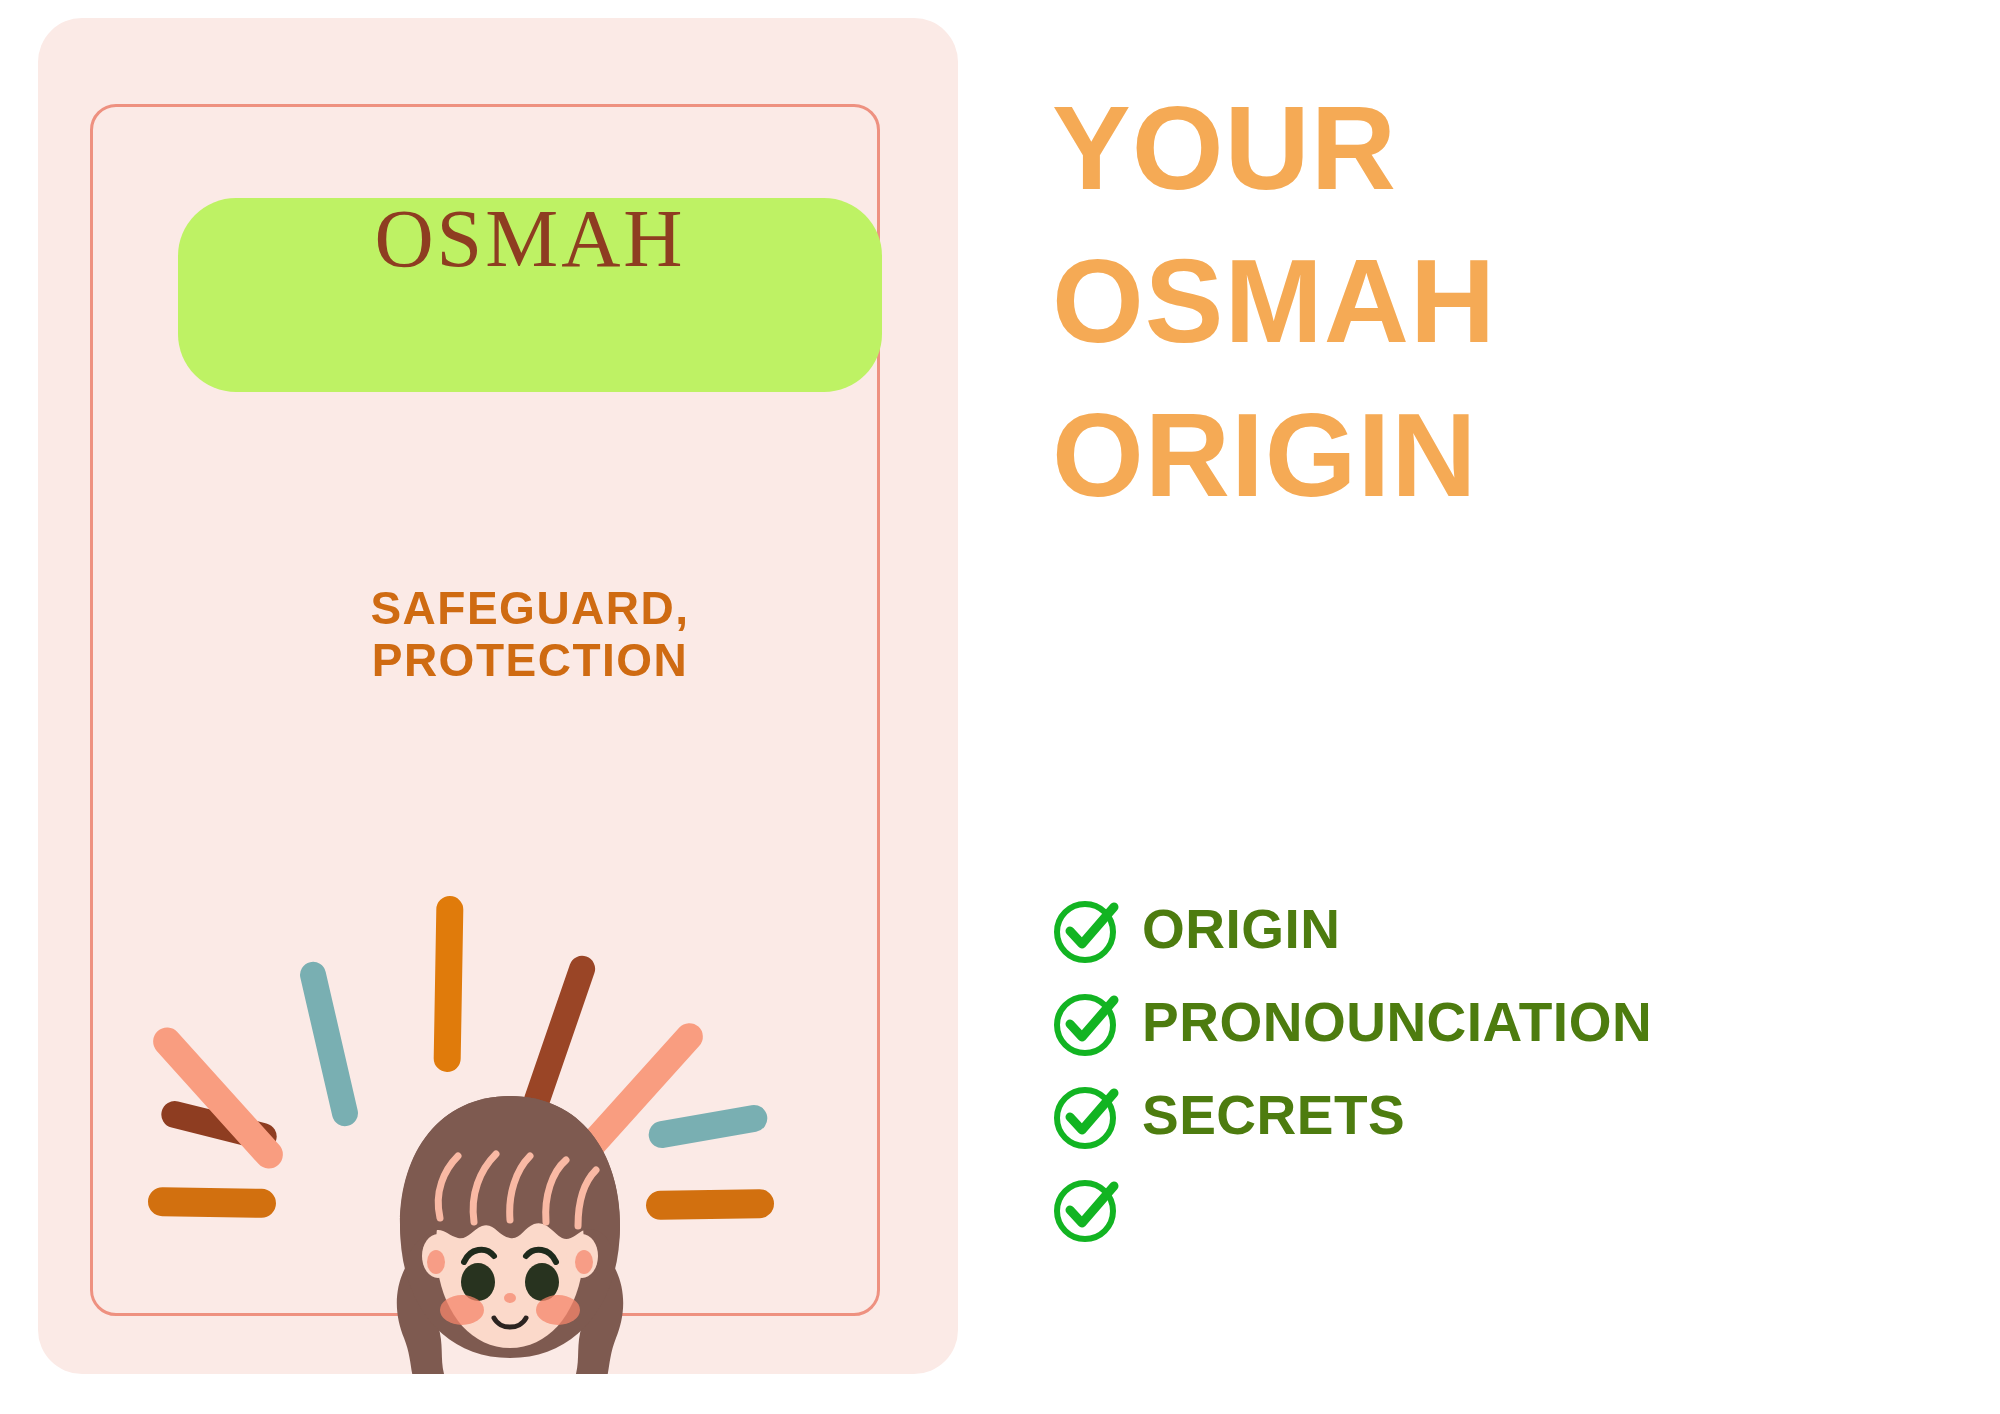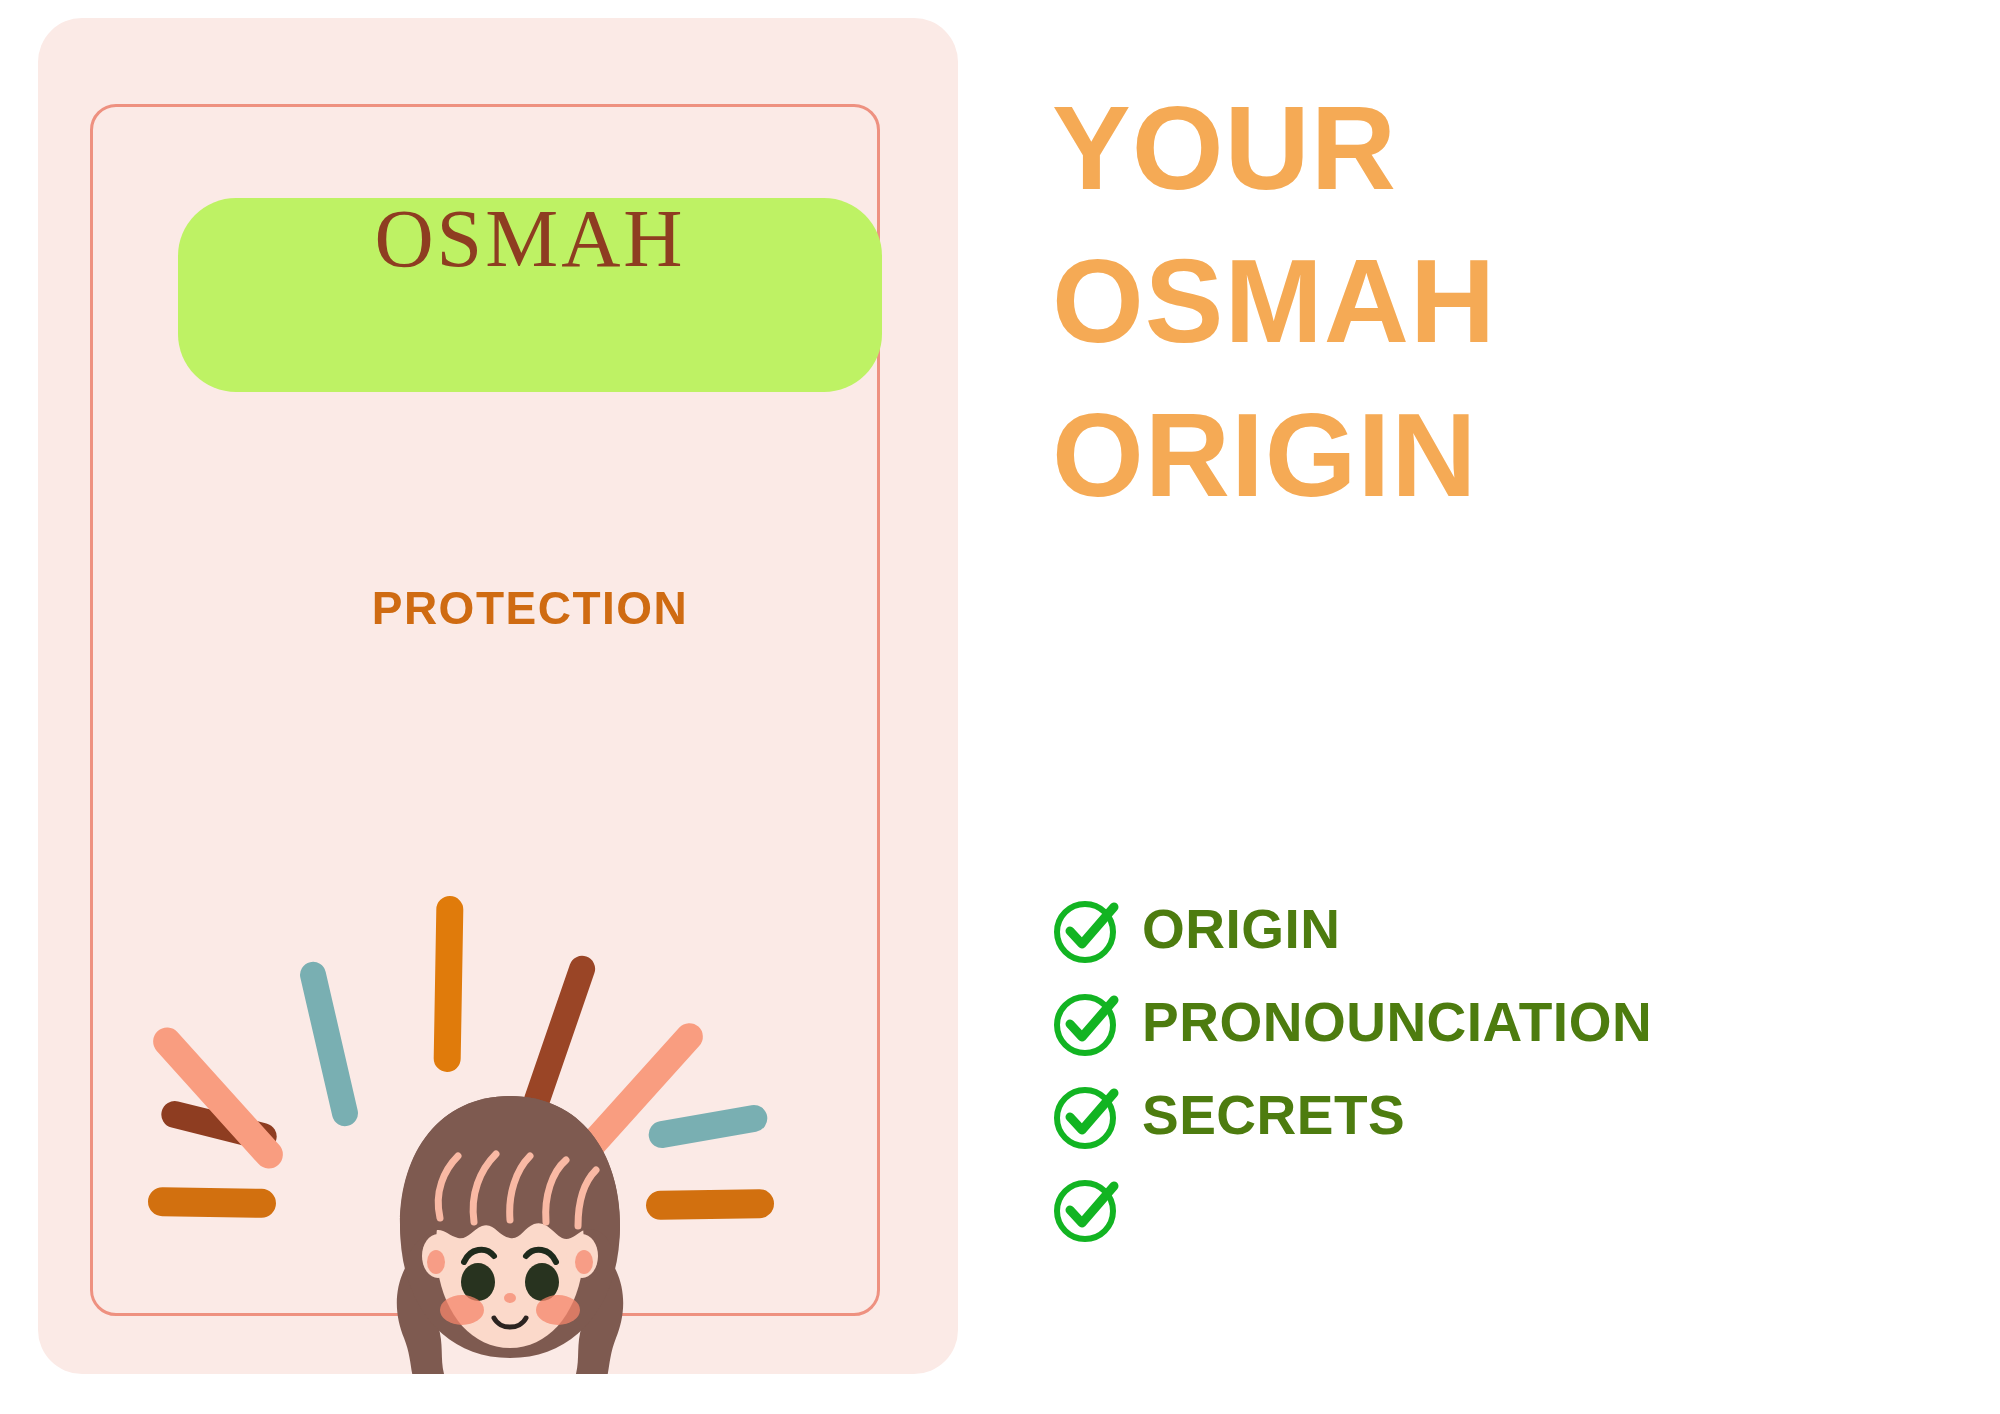--- a/index.html
+++ b/index.html
@@ -73,20 +73,21 @@
 
   <div class="card">
 
     <div class="card-inner-border"></div>
 
     <div class="name-badge">
       <span class="name-badge-text">OSMAH</span>
     </div>
 
     <div class="meaning">
+      <div>SAFEGUARD,</div>
       <div>PROTECTION</div>
     </div>
 
     <div class="illus">
 
       <div class="ray" style="left:12px;top:204px;width:118px;height:27px;background:#8E3D21;transform:rotate(14deg);"></div>
 
       <div class="ray" style="left:0px;top:280px;width:128px;height:29px;background:#D2700F;transform:rotate(1deg);"></div>
 
       <div class="ray" style="left:56px;top:100px;width:28px;height:180px;background:#F99D80;transform:rotate(-42deg);"></div>

